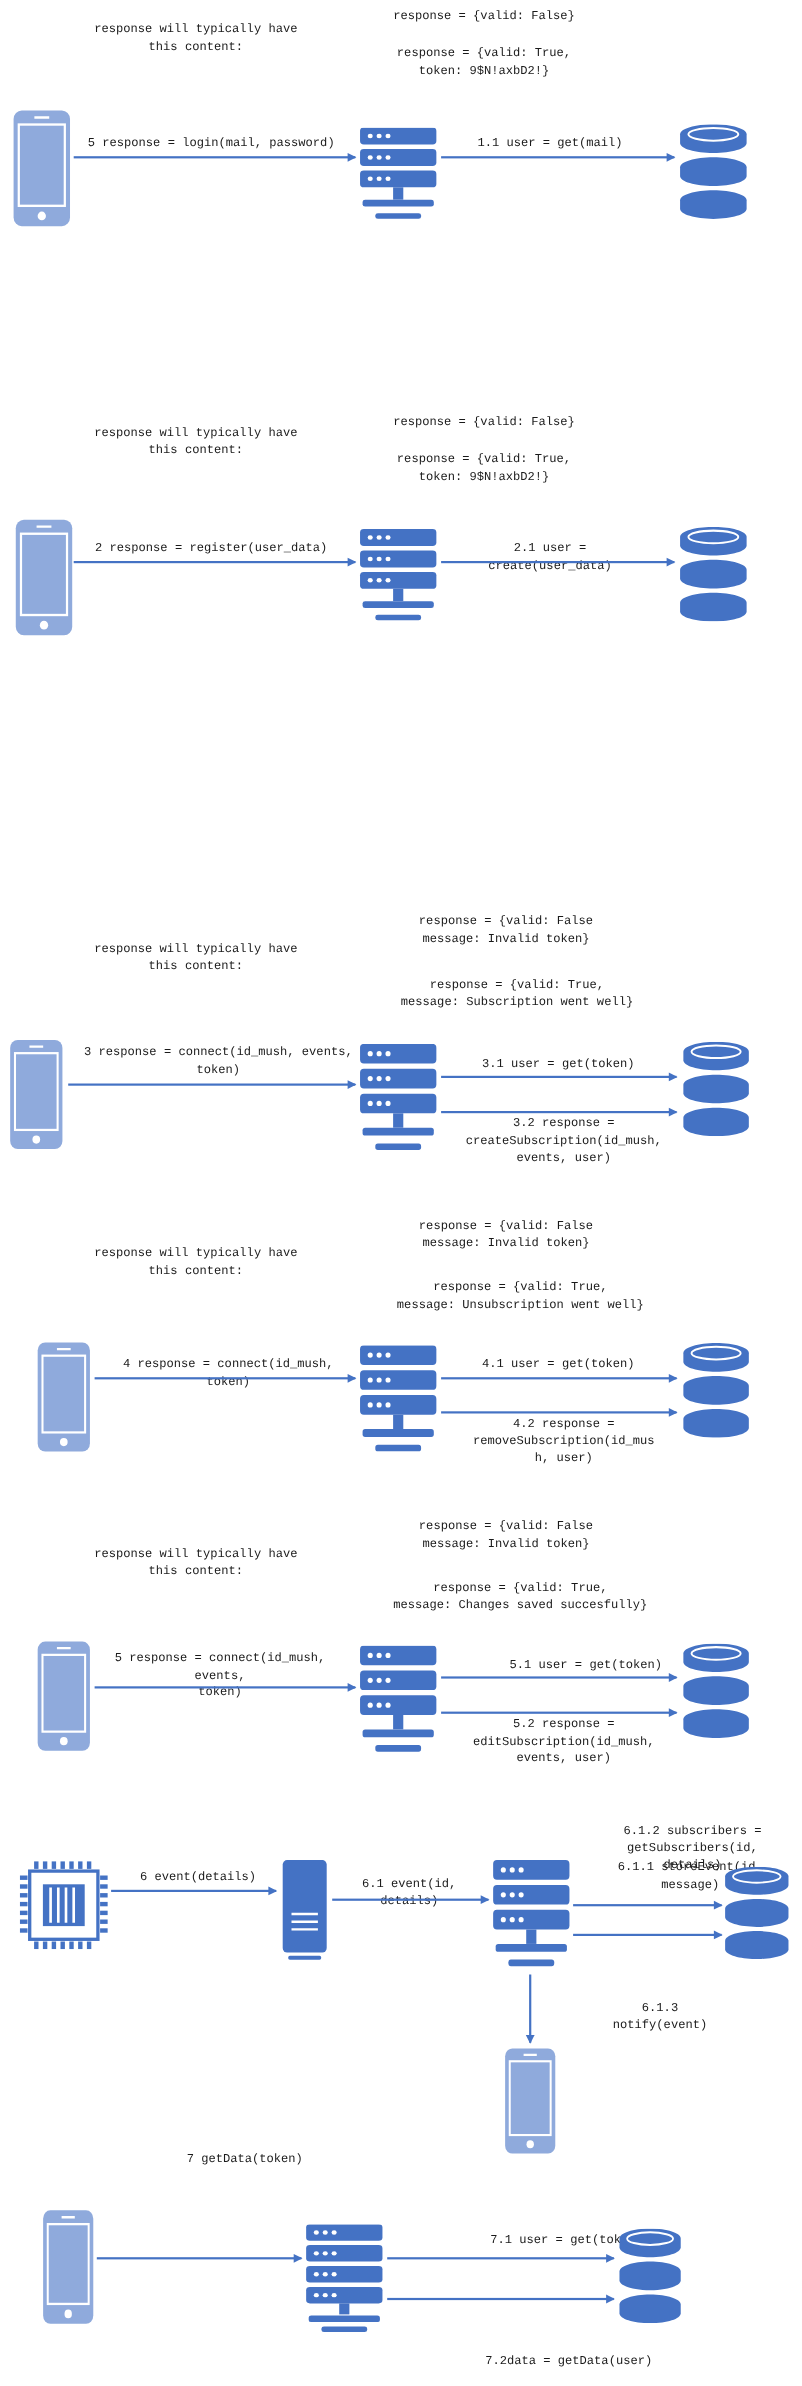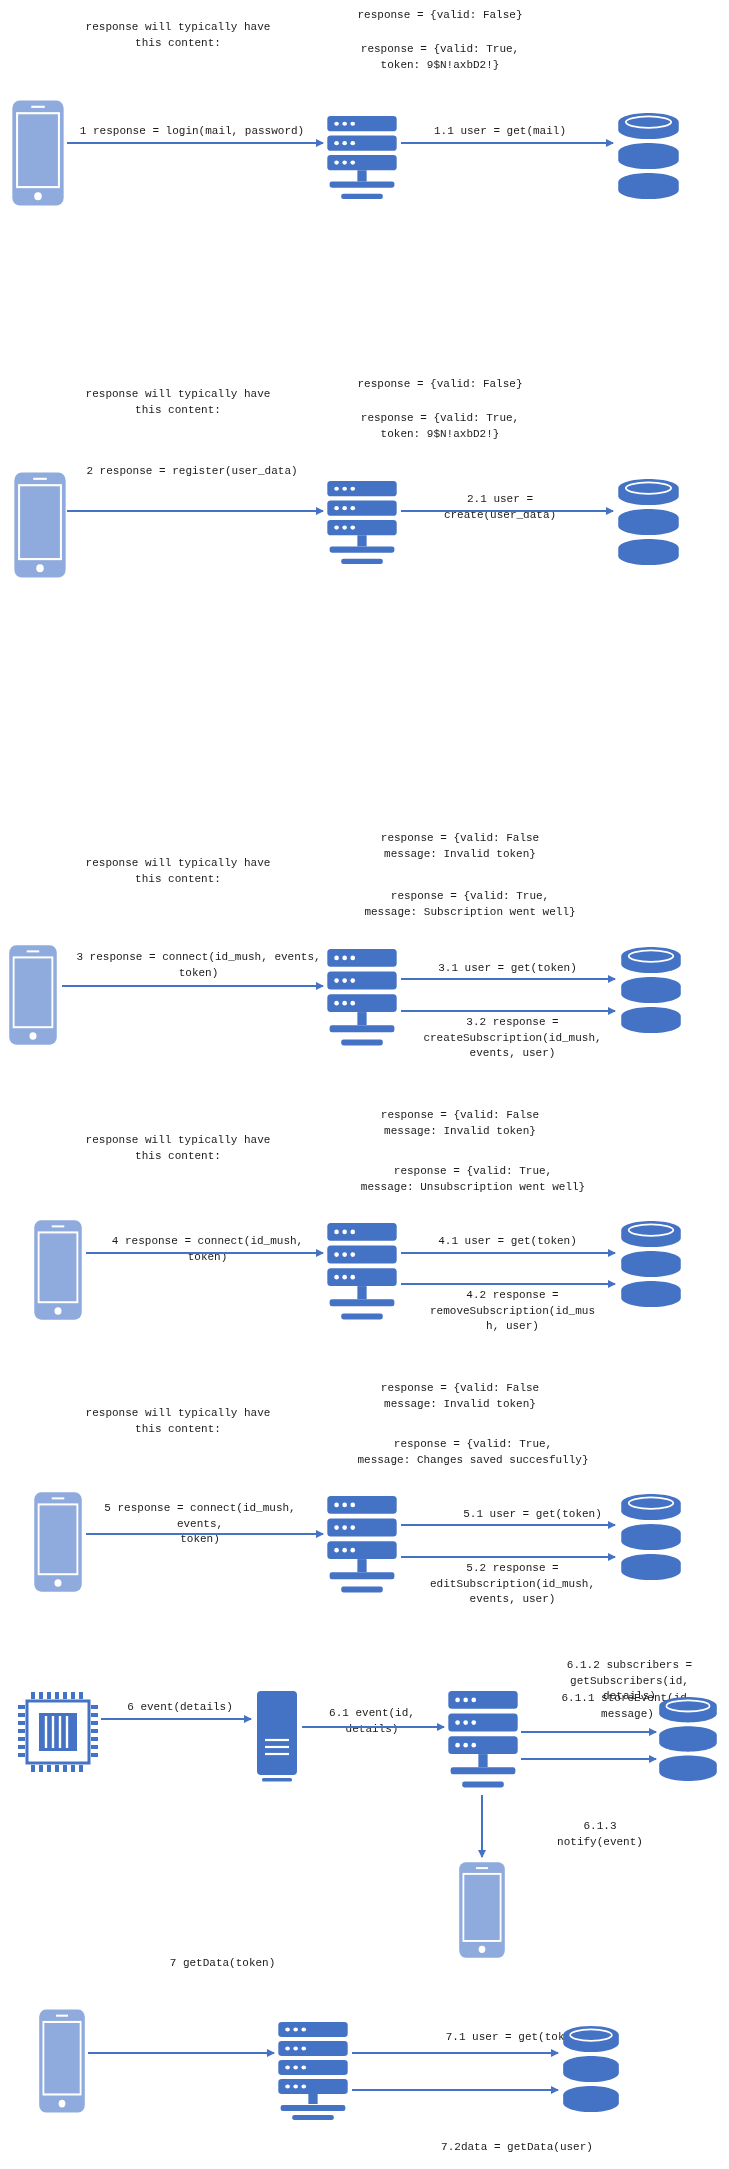--- a/index.html
+++ b/index.html
@@ -150,21 +150,21 @@
   <section>
     <div class="lbl" style="left:73px;top:20px;width:210px">response will typically have this content:</div>
     <div class="lbl" style="left:345px;top:8px;width:190px">response = {valid: False}</div>
     <div class="lbl" style="left:345px;top:42px;width:190px">response = {valid: True,
 token: 9$N!axbD2!}</div>
     <div class="icon" style="left:11px;top:99px;width:54px;height:108px">
         <svg viewBox="0 0 40 76" preserveAspectRatio="none">
           <use href="#sym-phone"></use>
         </svg>
       </div>
-    <div class="lbl" style="left:72px;top:124px;width:240px">1 response = login(mail, password)</div>
+    <div class="lbl" style="left:72px;top:124px;width:240px">5 response = login(mail, password)</div>
     <div class="arrow" style="left:67px;top:142px;width:256px"></div>
     <div class="icon" style="left:325px;top:116px;width:74px;height:86px">
         <svg viewBox="0 0 64 84" preserveAspectRatio="none">
           <use href="#sym-server"></use>
         </svg>
       </div>
     <div class="lbl" style="left:410px;top:124px;width:180px">1.1 user = get(mail)</div>
     <div class="arrow" style="left:401px;top:142px;width:212px"></div>
     <div class="icon" style="left:617px;top:113px;width:63px;height:86px">
         <svg viewBox="0 0 50 66" preserveAspectRatio="none">
@@ -176,21 +176,21 @@
   <section>
     <div class="lbl" style="left:345px;top:377px;width:190px">response = {valid: False}</div>
     <div class="lbl" style="left:73px;top:387px;width:210px">response will typically have this content:</div>
     <div class="lbl" style="left:345px;top:411px;width:190px">response = {valid: True,
 token: 9$N!axbD2!}</div>
     <div class="icon" style="left:13px;top:471px;width:54px;height:108px">
         <svg viewBox="0 0 40 76" preserveAspectRatio="none">
           <use href="#sym-phone"></use>
         </svg>
       </div>
-    <div class="lbl" style="left:72px;top:464px;width:240px">2 response = register(user_data)</div>
+    <div class="lbl" style="left:72px;top:492px;width:240px">2 response = register(user_data)</div>
     <div class="arrow" style="left:67px;top:510px;width:256px"></div>
     <div class="icon" style="left:325px;top:481px;width:74px;height:86px">
         <svg viewBox="0 0 64 84" preserveAspectRatio="none">
           <use href="#sym-server"></use>
         </svg>
       </div>
     <div class="lbl" style="left:410px;top:492px;width:180px">2.1 user = create(user_data)</div>
     <div class="arrow" style="left:401px;top:510px;width:212px"></div>
     <div class="icon" style="left:617px;top:479px;width:63px;height:86px">
         <svg viewBox="0 0 50 66" preserveAspectRatio="none">

